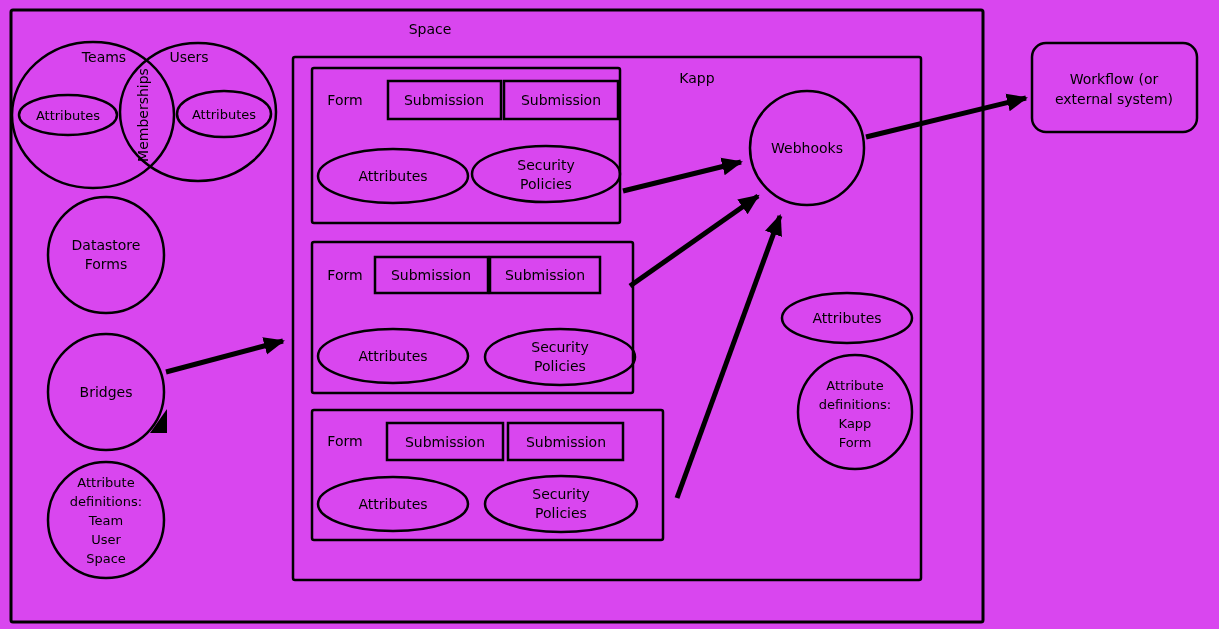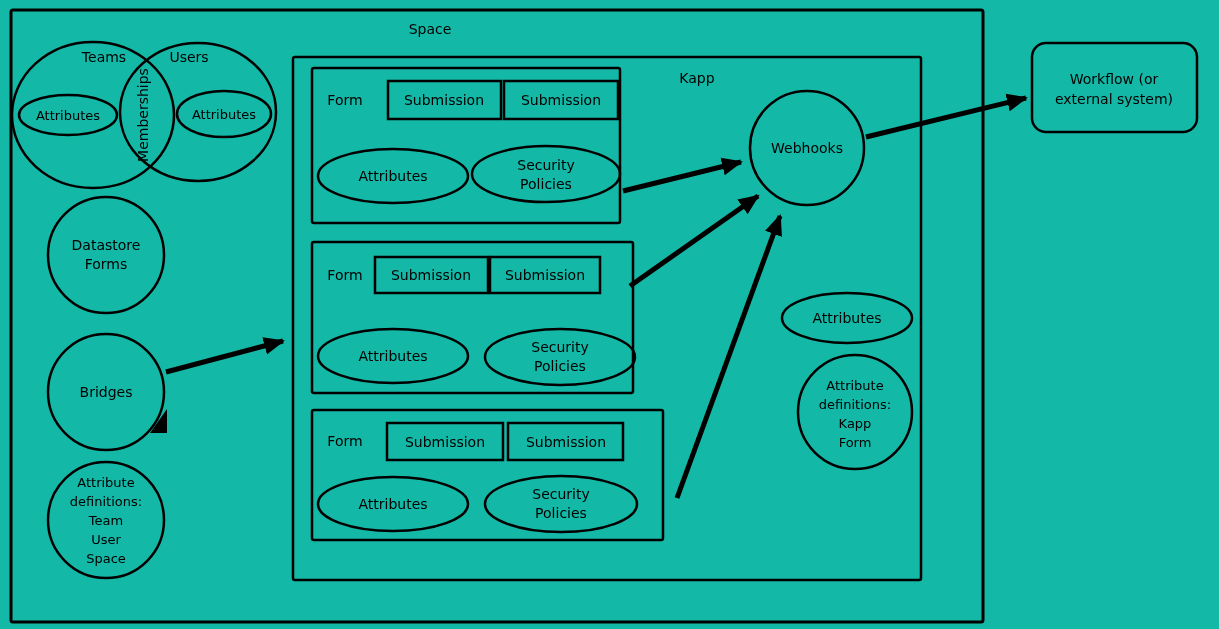--- a/index.html
+++ b/index.html
@@ -1,20 +1,20 @@
 <!DOCTYPE html>
 <html><head>
 <meta charset="utf-8">
 <style>
   html, body { margin: 0; padding: 0; background: #ffffff; }
   .stage {
     position: relative;
     width: 1219px;
     height: 629px;
-    background: #14b8a6;
+    background: #d946ef;
     font-family: "DejaVu Sans", sans-serif;
   }
   svg text {
     font-family: "DejaVu Sans", sans-serif;
     font-size: 14px;
     fill: #000000;
   }
   svg text.sm { font-size: 13px; }
   .shape { fill: none; stroke: #000000; stroke-width: 2.5; }
   .thick { stroke-width: 3; }

